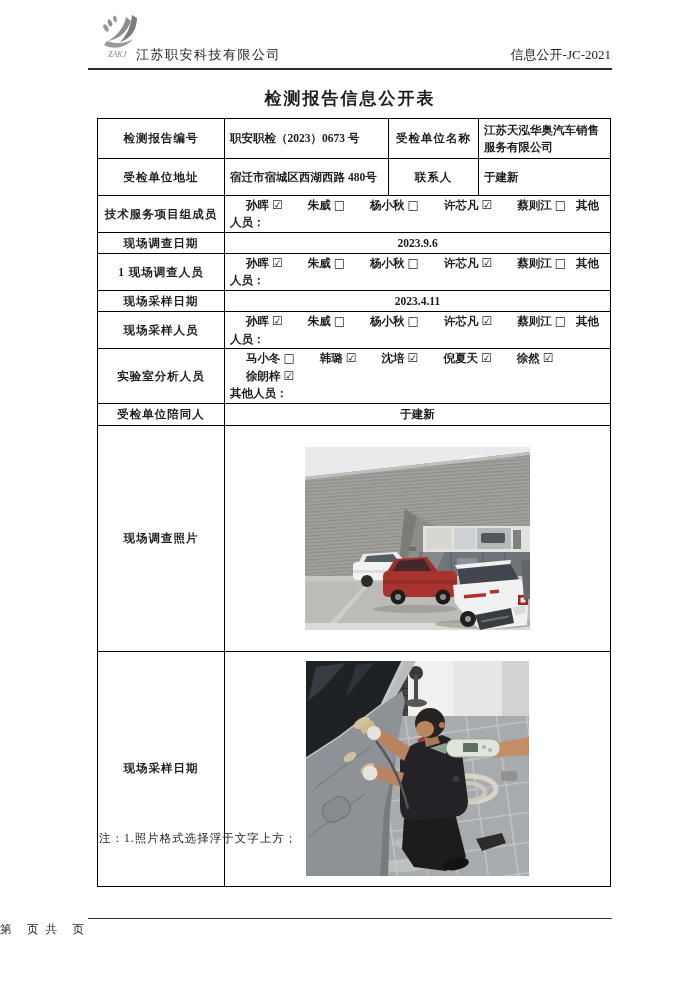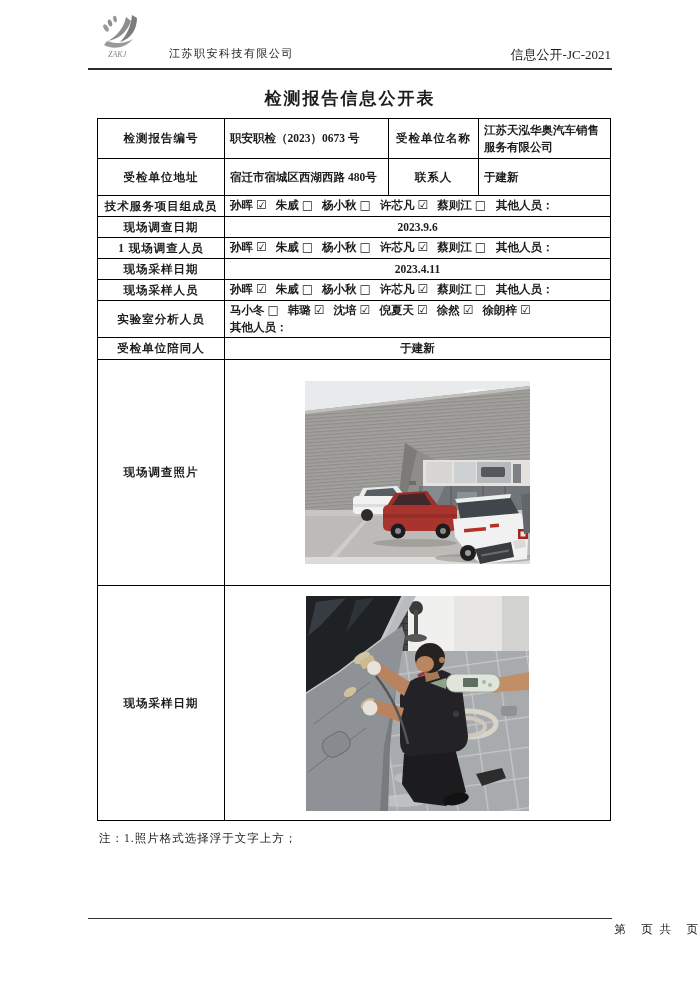--- a/index.html
+++ b/index.html
@@ -1,47 +1,47 @@
 <!DOCTYPE html>
 <html><head>
 <meta charset="utf-8">
 <style>
   * { margin:0; padding:0; box-sizing:border-box; }
   html,body { width:700px; height:989px; background:#ffffff; }
   body { position:relative; font-family:"Liberation Serif","DejaVu Serif",serif; color:#1c1c1c; }
 
   
   .logo { position:absolute; left:95px; top:14px; width:58px; height:46px; }
-  .header-company { position:absolute; left:169px; top:46px; font-size:11px; letter-spacing:1.5px; }
+  .header-company { position:absolute; left:136px; top:46px; font-size:13px; letter-spacing:1.5px; }
   .header-code { position:absolute; right:89px; top:46px; font-size:13px; }
   .header-rule { position:absolute; left:88px; top:68px; width:524px; height:2px; background:#2b2b2b; }
 
   .title { position:absolute; left:0; top:87px; width:100%; text-align:center;
            font-size:17px; font-weight:bold; letter-spacing:2px; }
 
   
   table.main { position:absolute; left:97px; top:118px; width:513px;
                border-collapse:collapse; table-layout:fixed;font-weight:bold; }
   table.main td { border:1px solid #000; font-size:11.5px; line-height:1.45;
                   padding:1px 5px; vertical-align:middle; word-break:break-all; }
   td.lbl { text-align:center; letter-spacing:1px; padding:1px 2px; }
   td.ctr { text-align:center; }
   tr.r1 { height:40px; } tr.r2 { height:37px; } tr.rs { height:21px; }
   tr.rlab { height:31px; } tr.resc { height:22px; }
   tr.rp1 { height:226px; } tr.rp2 { height:235px; }
   .photo-lbl { letter-spacing:4px; }
-  .member { margin-right:9px; white-space:nowrap; }
+  .member { margin-right:9px; white-space:nowrap;margin-left:16px; }
   .mbox { margin-left:3px; font-family:"DejaVu Sans",sans-serif; font-size:12px; }
   .other-inline { margin-left:1px; }
   .photo-wrap { display:flex; justify-content:center; align-items:center; }
   .photo-frame { display:block; }
 
   .note { position:absolute; left:99px; top:831px; font-size:11.5px; letter-spacing:1px; }
   .footer-rule { position:absolute; left:88px; top:918px; width:524px; height:1px; background:#333; }
-  .footer-text { position:absolute; left:0; top:922px; width:100%; text-align:right;
+  .footer-text { position:absolute; left:0; top:922px; width:100%; text-align:left;
                  font-size:11.5px; letter-spacing:2px; }
 </style>
 </head>
 <body>
 
 <div class="logo">
   <svg width="58" height="46" viewBox="0 0 58 46">
     <path d="M31 3 C29 13 23 21 13 27 C24 25 32 18 36 7 Z" fill="#8d8d8b"></path>
     <path d="M37 1 C36 12 32 21 25 28 C36 25 42 15 42 4 Z" fill="#7c7c7a"></path>
     <path d="M12 27 C20 30 30 30 38 25 C31 34 18 36 9 31 Z" fill="#9a9a98"></path>

